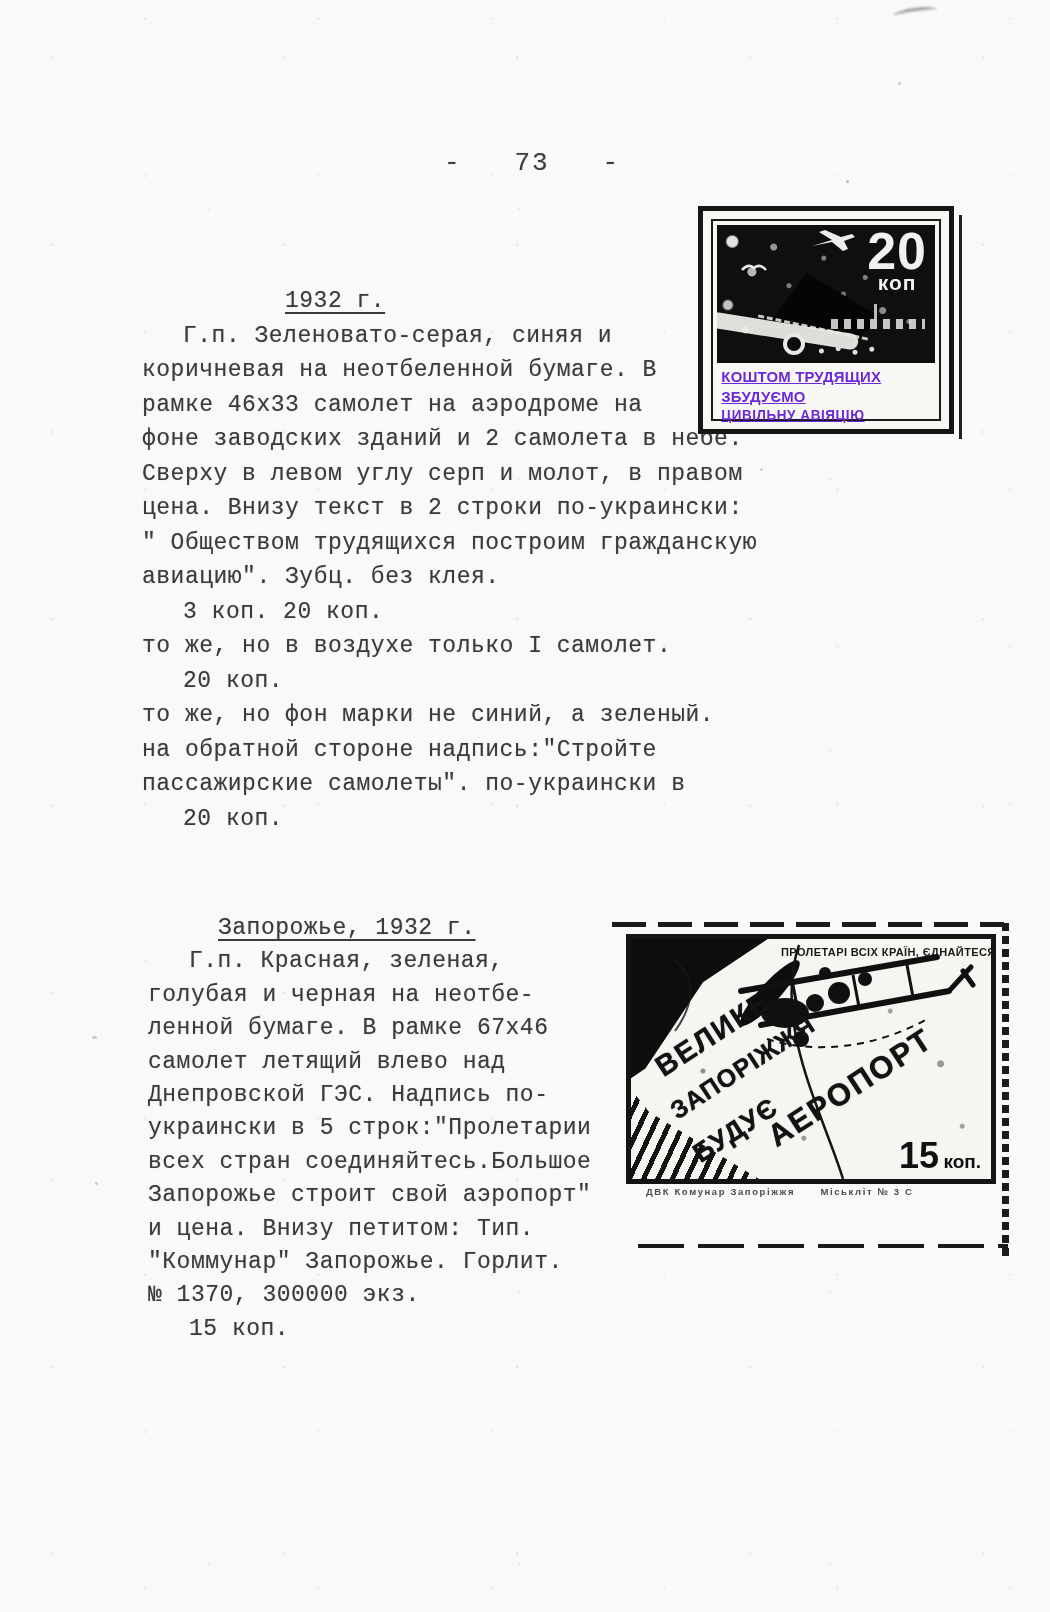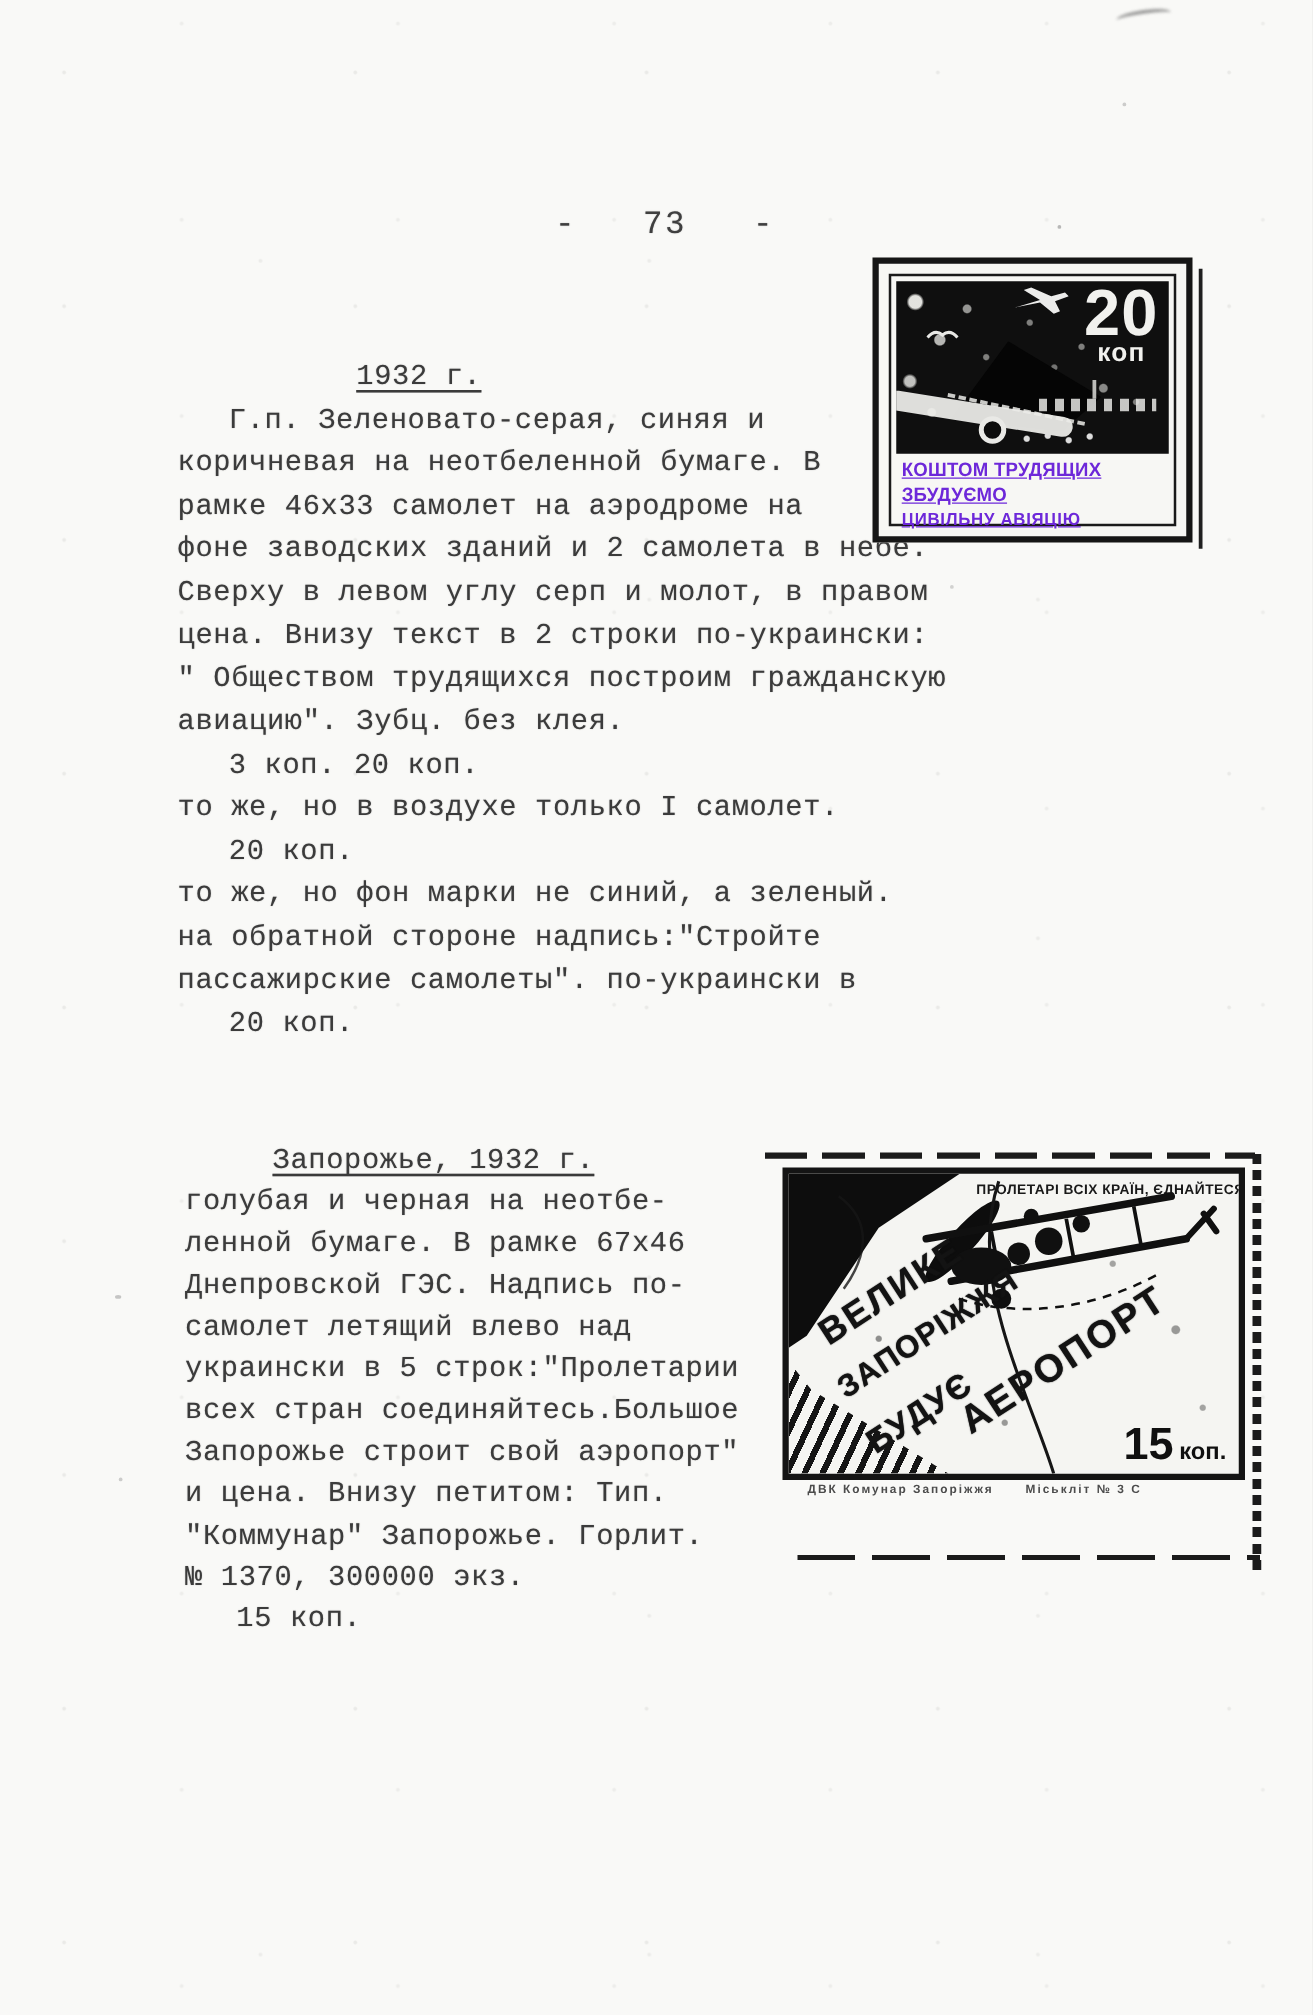--- a/index.html
+++ b/index.html
@@ -21,21 +21,21 @@
     font-size:23px; letter-spacing:.5px; white-space:pre;
     text-shadow:0 0 1px rgba(59,59,59,.4);
   }
   .sec1 .ln { line-height:34.5px; }
   .sec2 .ln { line-height:33.4px; }
   .indent { padding-left:41px; }
   .hd1 { padding-left:143px; }
   .hd2 { padding-left:70px; }
   .u { text-decoration:underline; text-decoration-thickness:2px; text-underline-offset:5px;margin-top:44px; }
   .pagenum {
-    position:absolute; left:444px; top:164px;
+    position:absolute; left:444px; top:148px;
     font:26px/30px "Liberation Mono", monospace; letter-spacing:2px;
     color:#3f3f3f; white-space:pre; text-shadow:0 0 1px rgba(63,63,63,.4);
   }
   
   .stamp1 {
     position:absolute; left:698px; top:206px; width:256px; height:228px;
     background:#f7f7f4; border:5px solid #161616;
   }
   .stamp1-dline { position:absolute; right:-13px; top:4px; height:224px; width:3px; background:#202020; }
   .s1inner { position:absolute; inset:8px; border:2px solid #1a1a1a; }
@@ -163,24 +163,25 @@
     <div class="ln">то же, но в воздухе только I самолет.</div>
     <div class="ln indent">20 коп.</div>
     <div class="ln">то же, но фон марки не синий, а зеленый.</div>
     <div class="ln">на обратной стороне надпись:"Стройте</div>
     <div class="ln">пассажирские самолеты". по-украински в</div>
     <div class="ln indent">20 коп.</div>
   </div>
 
   <div class="typeblock sec2" style="left:148px; top:912px;">
     <div class="ln hd2"><span class="u">Запорожье, 1932 г.</span></div>
+    <div class="ln indent">Г.п. Красная, зеленая,</div>
     <div class="ln">голубая и черная на неотбе-</div>
     <div class="ln">ленной бумаге. В рамке 67x46</div>
+    <div class="ln">самолет летящий влево над</div>
     <div class="ln">Днепровской ГЭС. Надпись по-</div>
-    <div class="ln">самолет летящий влево над</div>
     <div class="ln">украински в 5 строк:"Пролетарии</div>
     <div class="ln">всех стран соединяйтесь.Большое</div>
     <div class="ln">Запорожье строит свой аэропорт"</div>
     <div class="ln">и цена. Внизу петитом: Тип.</div>
     <div class="ln">"Коммунар" Запорожье. Горлит.</div>
     <div class="ln">№ 1370, 300000 экз.</div>
     <div class="ln indent">15 коп.</div>
   </div>
 
   <div class="stamp1">

